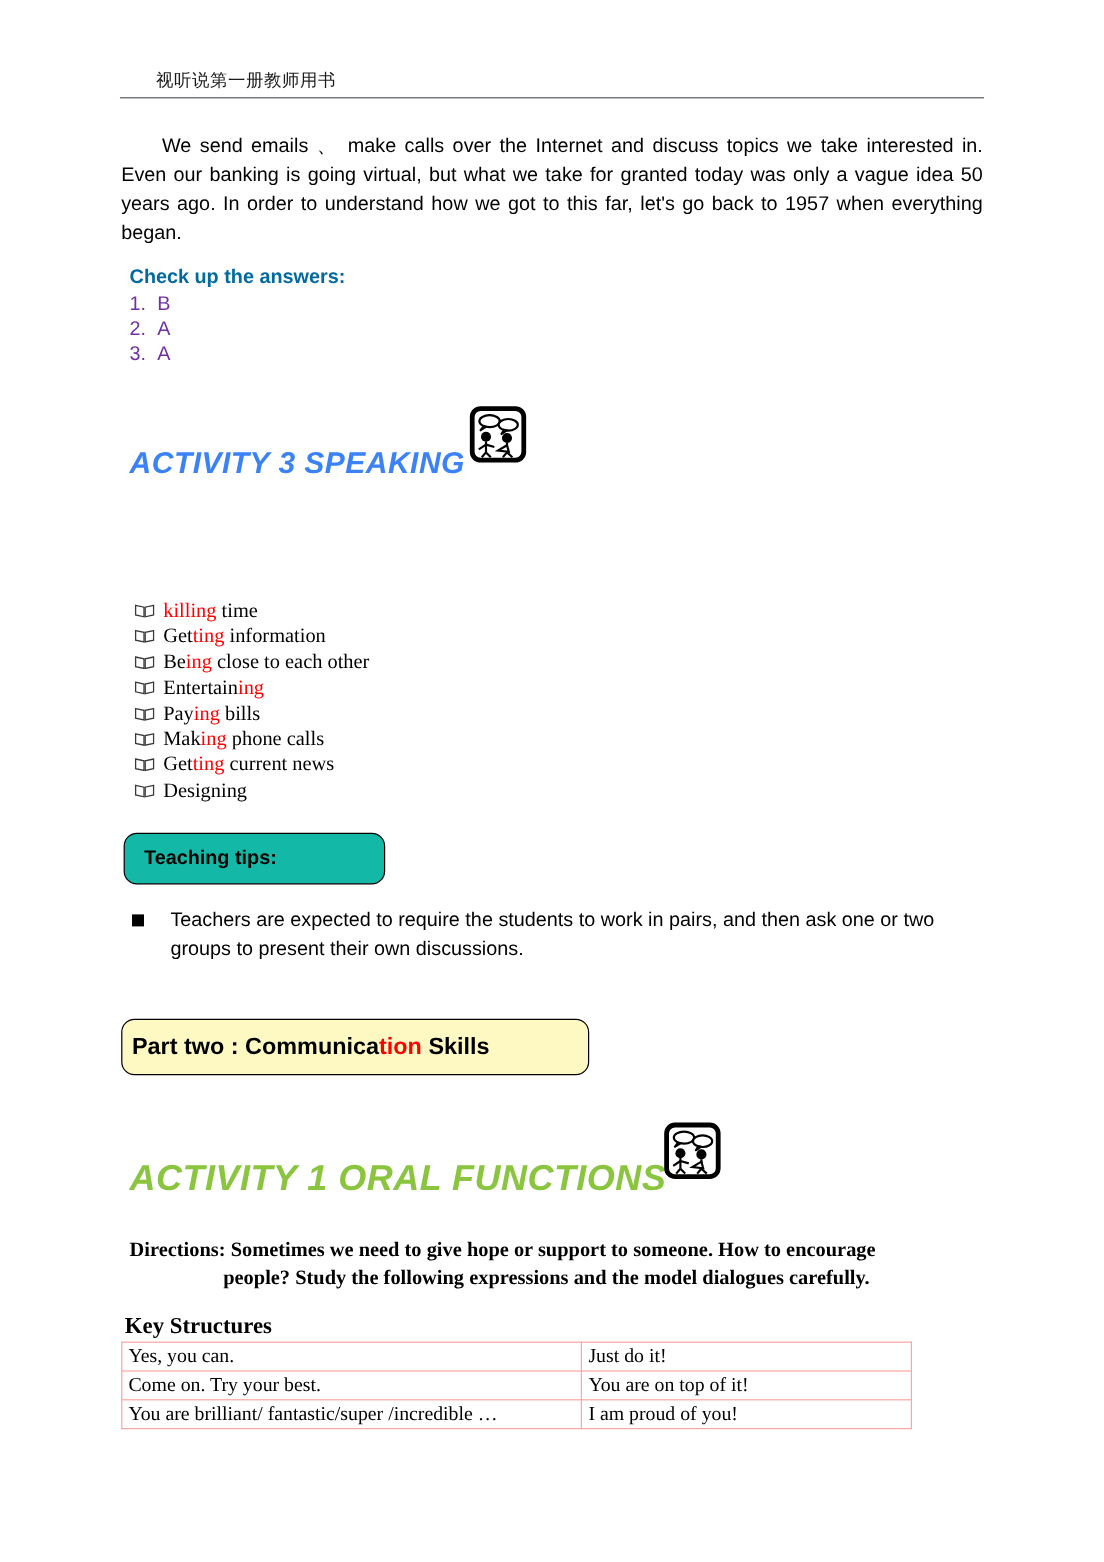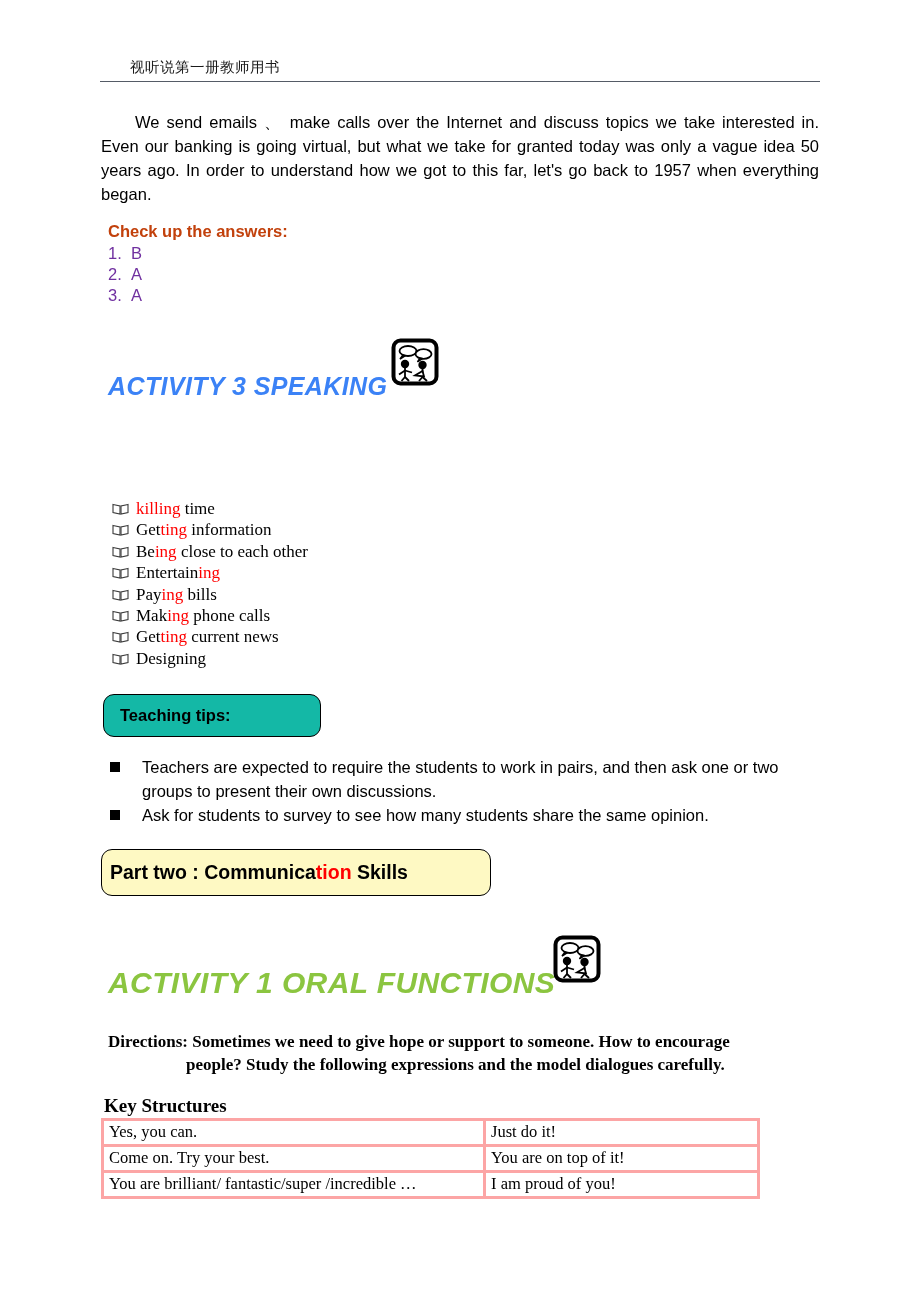--- a/index.html
+++ b/index.html
@@ -58,21 +58,21 @@
   }
 
   
   .answers-title {
     position: absolute;
     left: 108px;
     top: 222px;
     font-family: "Liberation Sans", "DejaVu Sans", sans-serif;
     font-weight: bold;
     font-size: 16.5px;
-    color: #c2410c;
+    color: #0369a1;
   }
   .answers-list {
     position: absolute;
     left: 108px;
     top: 243px;
     font-family: "Liberation Sans", "DejaVu Sans", sans-serif;
     font-size: 16.5px;
     line-height: 21px;
     color: #7030a0;
   }
@@ -263,21 +263,21 @@
   .ks-table {
     position: absolute;
     left: 101px;
     top: 1118px;
     width: 659px;
     border-collapse: collapse;
     font-family: "Liberation Serif", "DejaVu Serif", serif;
     font-size: 16.5px;
   }
   .ks-table td {
-    border: 3px solid #fca5a5;
+    border: 1px solid #fca5a5;
     padding: 1px 5px 2px 5px;
     height: 20px;
     vertical-align: middle;
     color: #000;
   }
   .ks-table td.col-left { width: 385px; }
   .ks-table td.col-right { width: 274px; }
 </style>
 </head>
 <body>
@@ -402,26 +402,20 @@
     <span class="tips-box-label">Teaching tips:</span>
   </div>
 
   <div class="tips-list">
     <div class="tip-item">
       <span class="tip-bullet">
           <i></i>
         </span>
       <span class="tip-text">Teachers are expected to require the students to work in pairs, and then ask one or two groups to present their own discussions.</span>
     </div>
-    <div class="tip-item">
-      <span class="tip-bullet">
-          <i></i>
-        </span>
-      <span class="tip-text">Ask for students to survey to see how many students share the same opinion.</span>
-    </div>
   </div>
 
   <div class="part-banner">
     <span class="part-banner-label"><span>Part two : Communica</span><span class="red">tion</span><span> Skills</span></span>
   </div>
 
   <div class="activity1">
     <div class="activity1-title">ACTIVITY 1 ORAL FUNCTIONS</div>
     <span class="speak-icon speak-icon-1">
       <svg viewBox="0 0 48 48" width="48" height="48" xmlns="http://www.w3.org/2000/svg">

